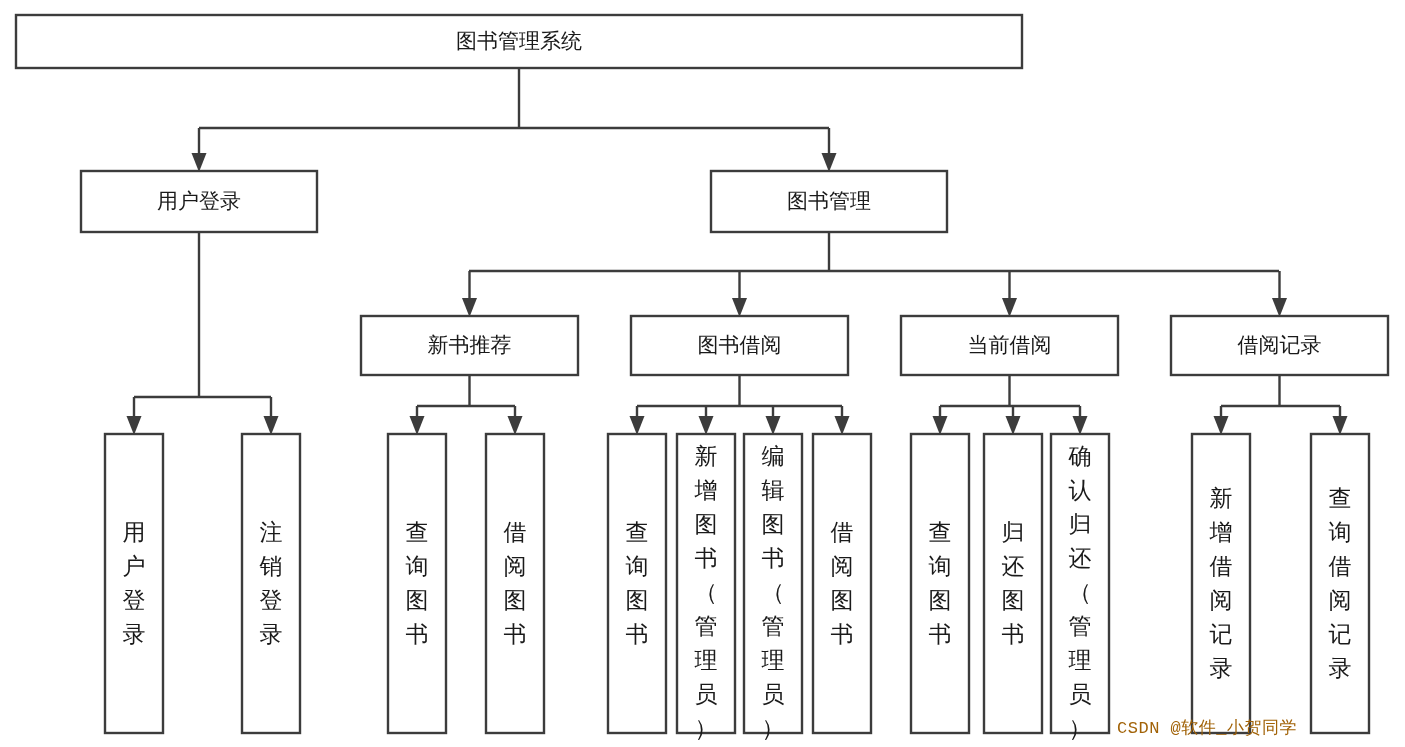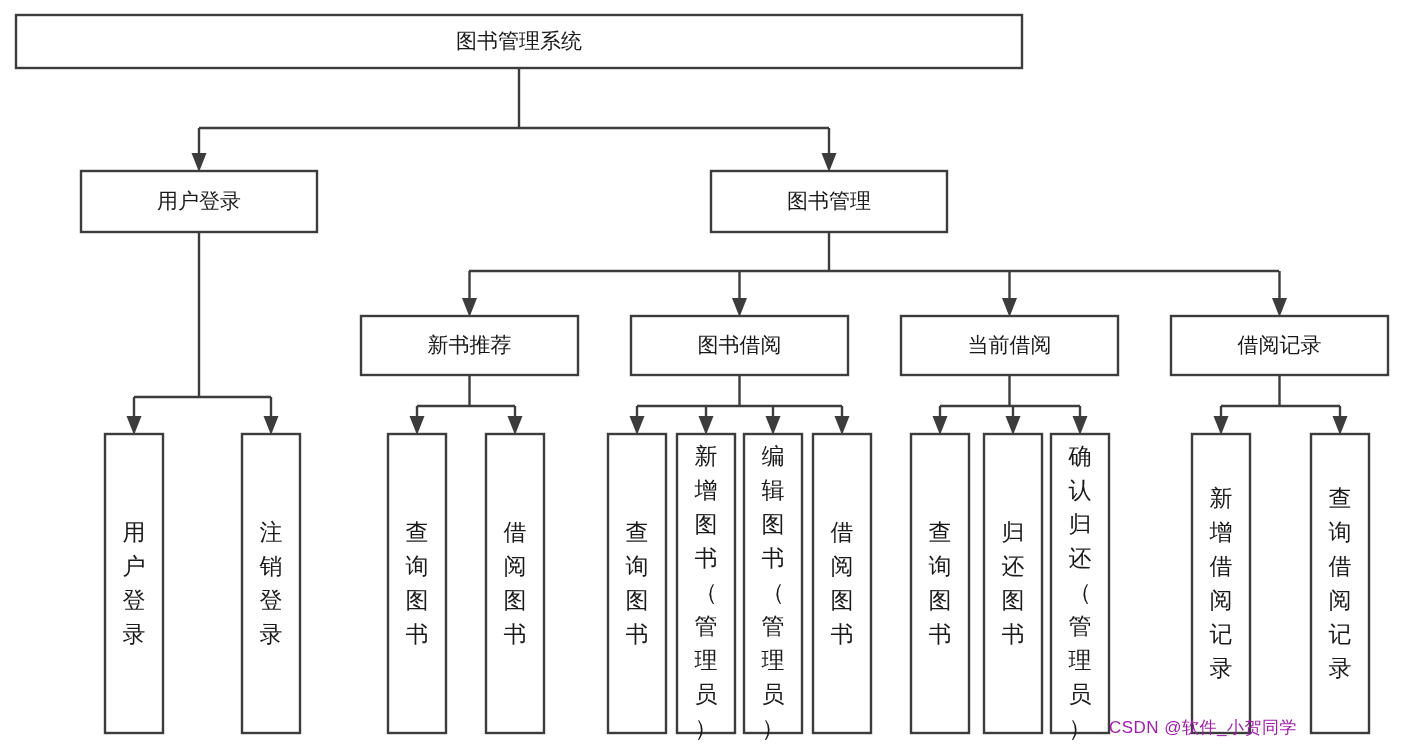--- a/index.html
+++ b/index.html
@@ -47,23 +47,23 @@
     stroke-linecap: butt;
   }
   .arrow-head {
     fill: #3c3c3c;
     stroke: none;
   }
   .watermark {
     position: absolute;
     right: 10px;
     bottom: 8px;
-    font-family: Liberation Sans, sans-serif;
+    font-family: Liberation Mono, monospace;
     font-size: 17px;
-    color: #a21caf;
+    color: #a16207;
     white-space: nowrap;
     letter-spacing: 0.5px;
     user-select: none;
   }
 </style>
 </head>
 <body>
 
 <div id="diagram-root">
   <svg id="flowchart" viewBox="0 0 1405 747" xmlns="http://www.w3.org/2000/svg">

